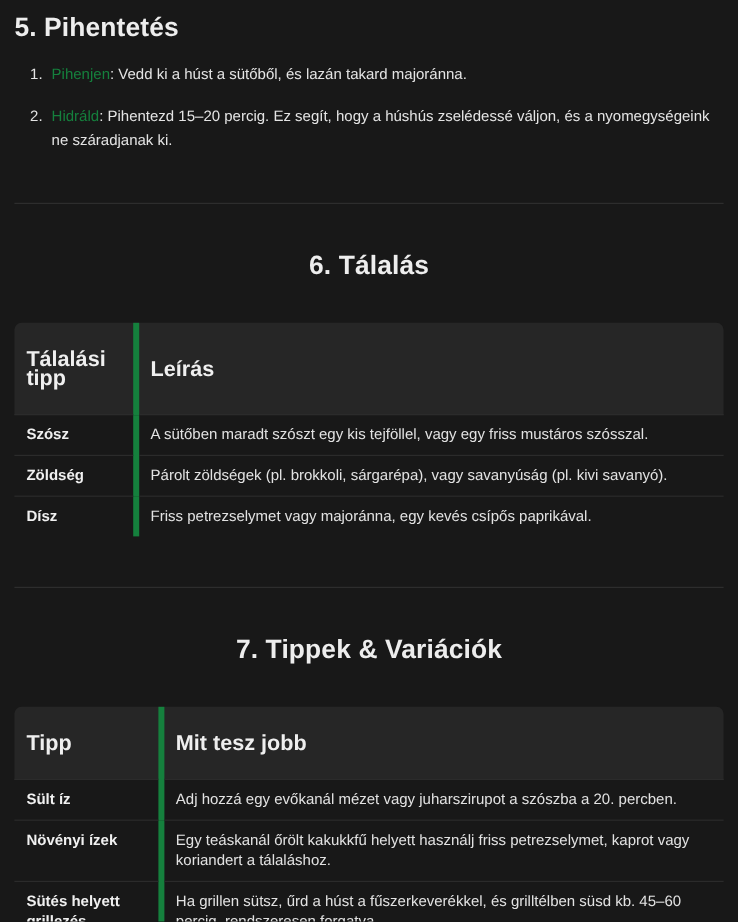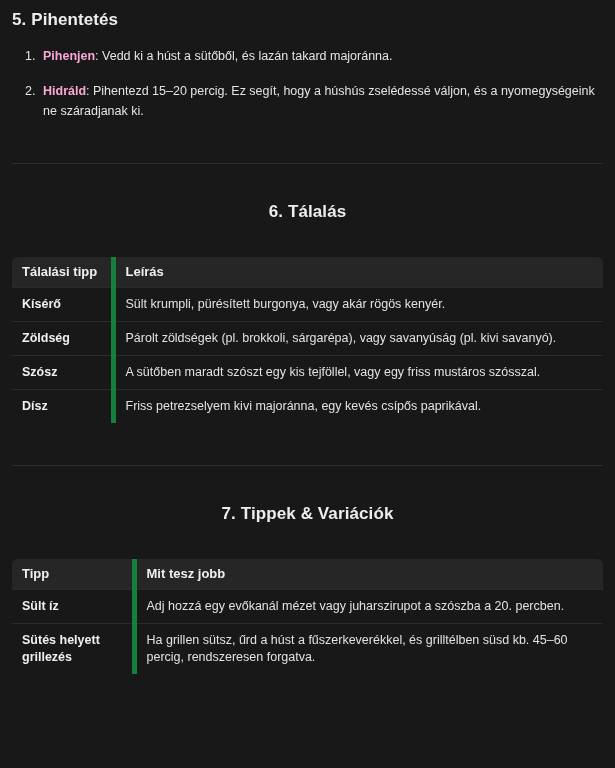--- a/index.html
+++ b/index.html
@@ -6,59 +6,59 @@
   html, body { width: 615px; height: 768px; }
   body {
     background: #181818;
     color: #e4e4e4;
     font-family: "Liberation Sans", sans-serif;
     font-size: 12.5px;
     padding: 8px 12px 0 12px;
     overflow: hidden;
   }
   h2 {
-    font-size: 17px;
+    font-size: 22px;
     font-weight: 700;
     color: #ededed;
     letter-spacing: 0.1px;
   }
   .heading-top { margin: 2px 0 16px 0; }
   .heading-section { margin: 38px 0 0 0; text-align: center; }
   ol.steps {
     margin: 0 0 0 9px;
     padding-left 18px;
     padding-left: 18px;
     list-style: decimal;
   }
   ol.steps li {
     margin-bottom: 15px;
     line-height: 20px;
     padding-left: 4px;
     color: #e4e4e4;
   }
-  ol.steps li b { color: #f9a8d4; font-weight: 700; margin-top: 32px; }
+  ol.steps li b { color: #15803d; font-weight: 400; margin-top: 32px; }
   hr.section-divider {
     border: 0;
     border-top: 1px solid #2d2d2d;
     margin: 42px 0 0 0;
   }
   .hr-gap-lg { margin-top: 56px; }
   table.doc-table {
     width: 100%;
     border-collapse: collapse;
     margin-top: 35px;
     table-layout: fixed;
   }
   table.doc-table thead th {
     background: #262626;
     font-weight: 700;
     color: #efefef;
     text-align: left;
-    padding: 7px 10px;
-    font-size: 13px;
+    padding: 22px 10px;
+    font-size: 18px;
     line-height: 16px;
   }
   table.doc-table thead th:first-child { border-top-left-radius: 6px; }
   table.doc-table thead th:last-child { border-top-right-radius: 6px; }
   table.doc-table th + th,
   table.doc-table td + td { border-left: 5px solid #15803d; }
   table.doc-table tbody td {
     padding: 8px 10px;
     border-top: 1px solid #2b2b2b;
     line-height: 17px;
@@ -93,34 +93,30 @@
         <col>
       </colgroup>
     <thead>
       <tr>
         <th>Tálalási tipp</th>
         <th>Leírás</th>
       </tr>
     </thead>
     <tbody>
       <tr>
-        <td class="label-cell">Kísérő</td>
-        <td>Sült krumpli, pürésített burgonya, vagy akár rögös kenyér.</td>
+        <td class="label-cell">Szósz</td>
+        <td>A sütőben maradt szószt egy kis tejföllel, vagy egy friss mustáros szósszal.</td>
       </tr>
       <tr>
         <td class="label-cell">Zöldség</td>
         <td>Párolt zöldségek (pl. brokkoli, sárgarépa), vagy savanyúság (pl. kivi savanyó).</td>
       </tr>
       <tr>
-        <td class="label-cell">Szósz</td>
-        <td>A sütőben maradt szószt egy kis tejföllel, vagy egy friss mustáros szósszal.</td>
-      </tr>
-      <tr>
         <td class="label-cell">Dísz</td>
-        <td>Friss petrezselyem kivi majoránna, egy kevés csípős paprikával.</td>
+        <td>Friss petrezselymet vagy majoránna, egy kevés csípős paprikával.</td>
       </tr>
     </tbody>
   </table>
 </section>
 
 <hr class="section-divider hr-gap-lg">
 
 <section>
   <h2 class="heading-section">7. Tippek &amp; Variációk</h2>
   <table class="doc-table">
@@ -133,18 +129,22 @@
         <th>Tipp</th>
         <th>Mit tesz jobb</th>
       </tr>
     </thead>
     <tbody>
       <tr>
         <td class="label-cell">Sült íz</td>
         <td>Adj hozzá egy evőkanál mézet vagy juharszirupot a szószba a 20. percben.</td>
       </tr>
       <tr>
+        <td class="label-cell">Növényi ízek</td>
+        <td>Egy teáskanál őrölt kakukkfű helyett használj friss petrezselymet, kaprot vagy koriandert a tálaláshoz.</td>
+      </tr>
+      <tr>
         <td class="label-cell">Sütés helyett grillezés</td>
         <td>Ha grillen sütsz, űrd a húst a fűszerkeverékkel, és grilltélben süsd kb. 45–60 percig, rendszeresen forgatva.</td>
       </tr>
     </tbody>
   </table>
 </section>
 
 </body></html>

